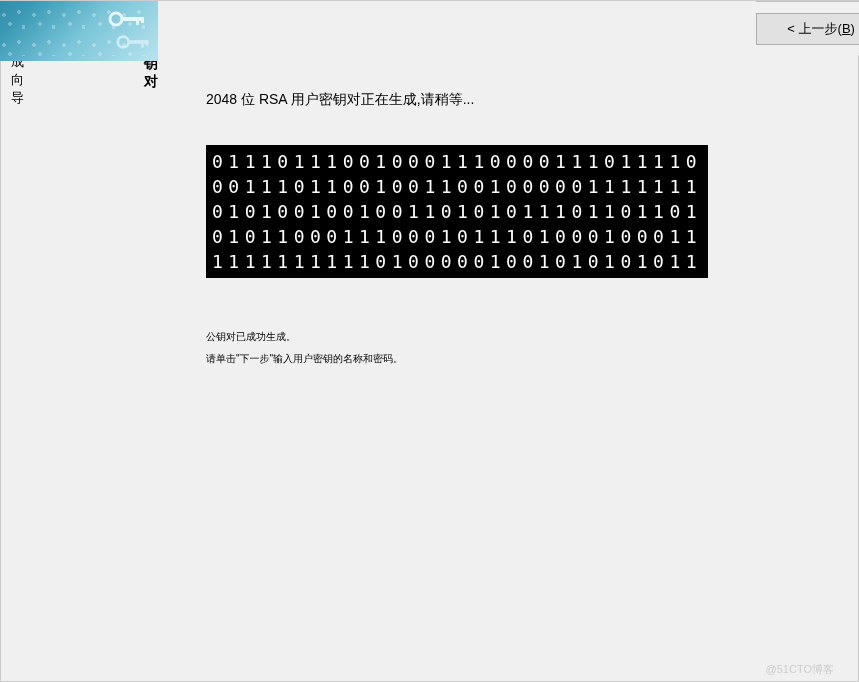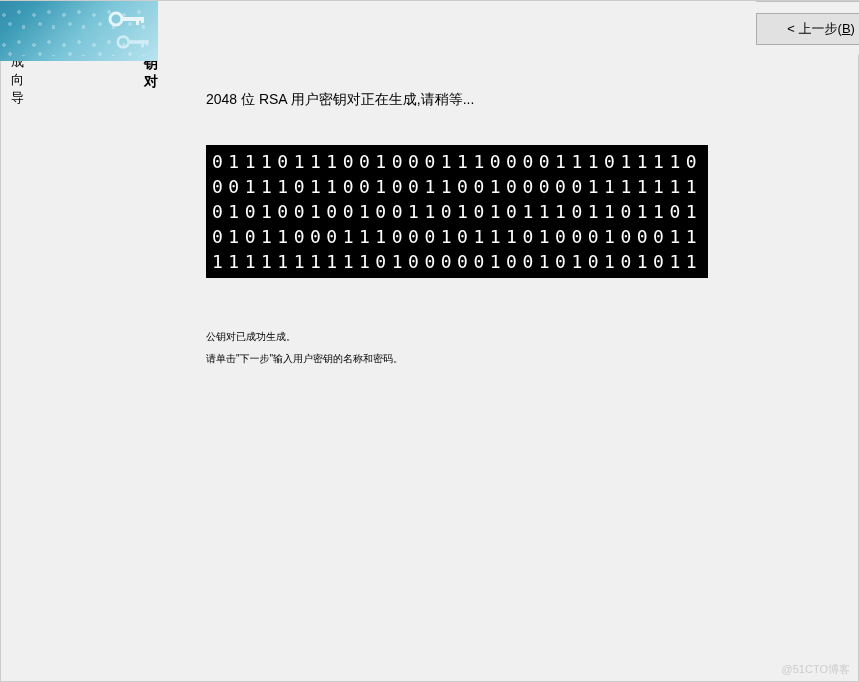--- a/index.html
+++ b/index.html
@@ -153,21 +153,21 @@
     .btn:disabled {
       color: #a0a0a0;
       cursor: default;
     }
     .btn.primary {
       border: 2px solid #0078d7;
       background: #e5f1fb;
     }
     .watermark {
       position: absolute;
-      right: 8px;
+      right: 24px;
       bottom: 4px;
       font-size: 11px;
       color: #ccc;
       pointer-events: none;
       margin-top: 16px;
     }
     u.access {
       text-decoration: underline;
     }
   </style>

